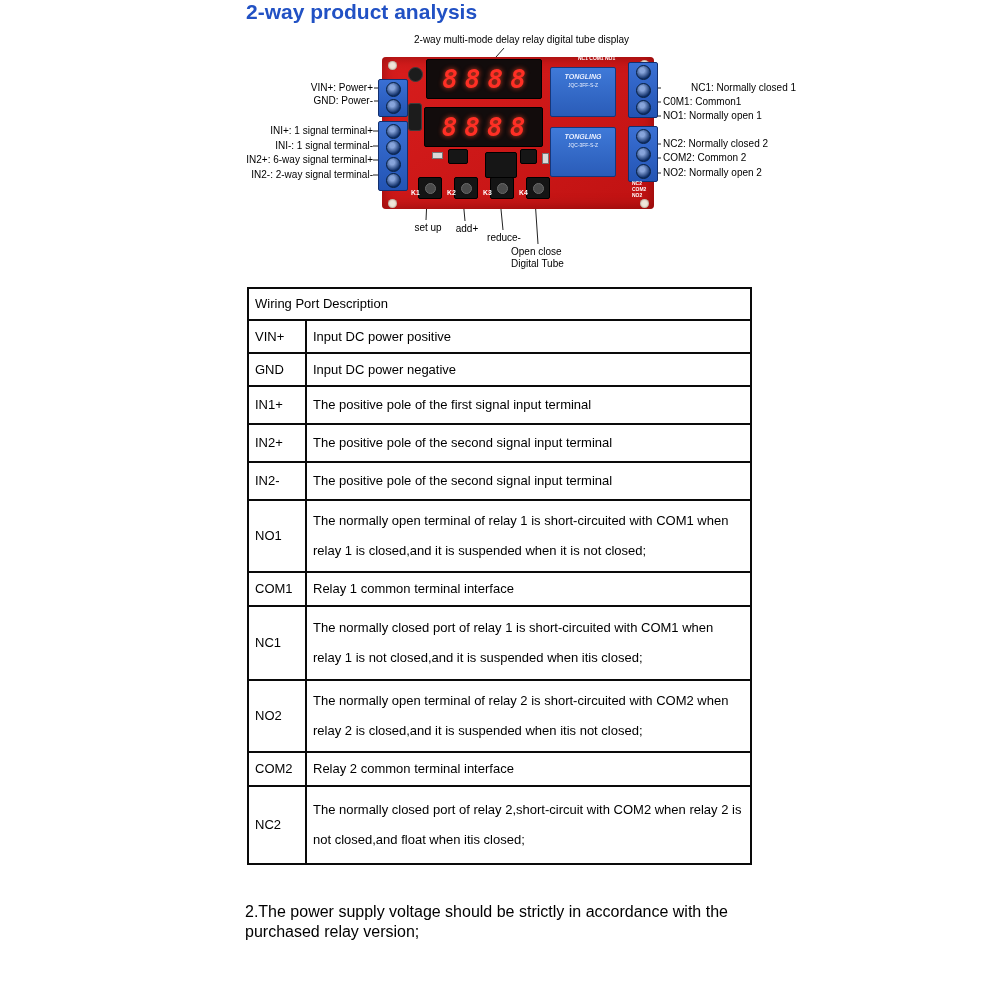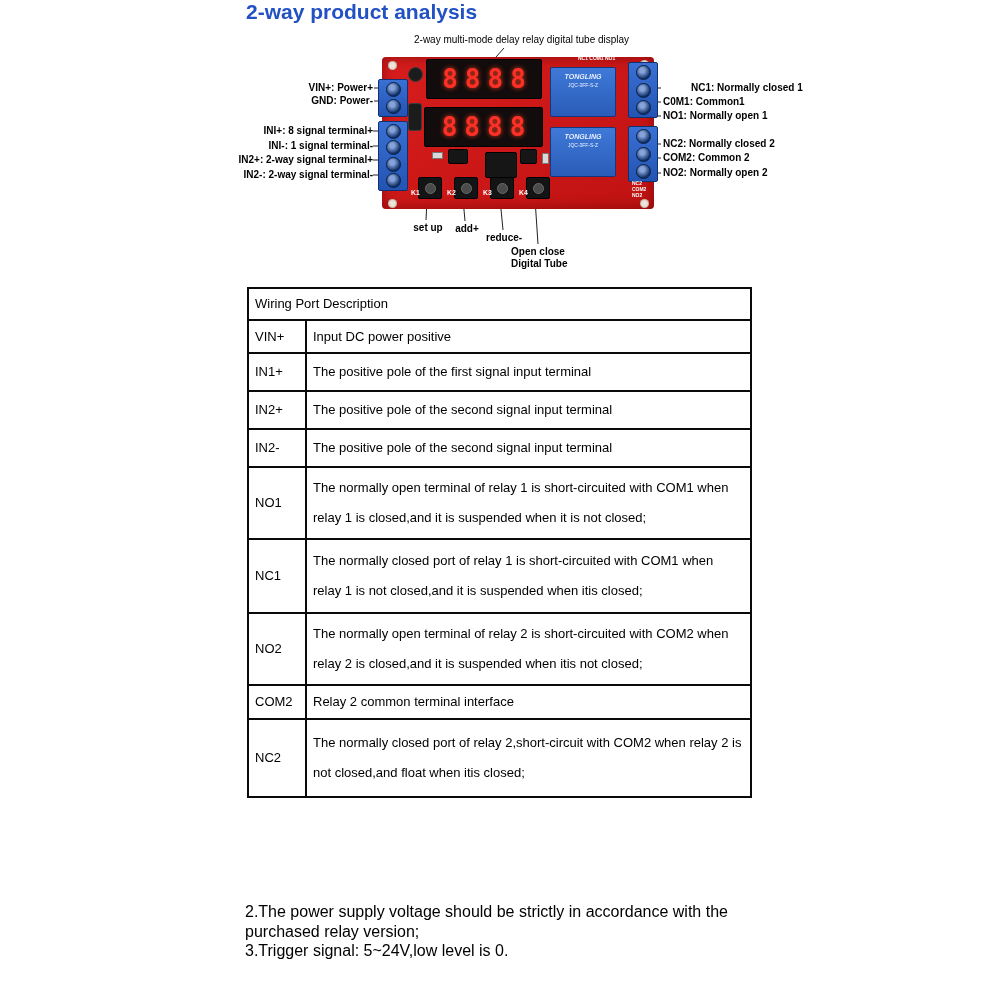--- a/index.html
+++ b/index.html
@@ -7,39 +7,39 @@
        font-family:"Liberation Sans","DejaVu Sans",sans-serif;color:#000;}
   .page{position:relative;width:1000px;height:712px;}
 
   
   .title{position:absolute;left:246px;top:0;font-size:21px;font-weight:bold;color:#2151c4;}
 
   
   .diagram{position:absolute;left:0;top:0;width:1000px;height:285px;}
   .leads{position:absolute;left:0;top:0;pointer-events:none;}
   .anno-top{position:absolute;left:389px;top:34px;font-size:10px;white-space:nowrap;margin-left:25px;}
-  .lbl{position:absolute;font-size:10px;white-space:nowrap;line-height:12px;font-weight:bold;}
+  .lbl{position:absolute;font-size:10px;white-space:nowrap;line-height:12px;}
   .lbl-left{right:627px;text-align:right;}
   .lbl-right{left:663px;}
   .lbl-bottom{text-align:center;white-space:pre-line;}
 
   
   .board{position:absolute;left:382px;top:57px;width:272px;height:152px;
          background:linear-gradient(145deg,#d81d1d,#c01212);border-radius:4px;
          box-shadow:inset 0 0 14px rgba(90,0,0,.55);}
   .hole{position:absolute;width:9px;height:9px;border-radius:50%;background:#efe6da;
         box-shadow:inset 0 0 2px #7a5a4a;}
   .tblock{position:absolute;background:linear-gradient(#3a70d4,#2354b4);
           border:1px solid #122f6e;border-radius:2px;display:flex;flex-direction:column;
           align-items:center;justify-content:space-evenly;}
   .screw{width:13px;height:13px;border-radius:50%;
          background:radial-gradient(circle at 40% 35%,#87a4da 20%,#10306a 70%);
          border:1px solid #09203f;}
   .display{position:absolute;background:#120c0c;border:1px solid #000;border-radius:2px;
-           display:flex;align-items:center;justify-content:center;}
+           display:flex;align-items:center;justify-content:center;font-style:italic;}
   .digits{font-family:"DejaVu Sans Mono",monospace;font-weight:bold;font-size:26px;
           color:#ff2f25;letter-spacing:7px;text-shadow:0 0 5px rgba(255,70,40,.85);
           padding-left:7px;}
   .relay{position:absolute;background:linear-gradient(#3f79d8,#2a5cb8);
          border:1px solid #16377c;border-radius:2px;color:#eaf0ff;text-align:center;
          padding-top:5px;box-sizing:border-box;}
   .rb1{display:block;font-size:9px;font-weight:bold;font-style:italic;
        transform:scale(.78);transform-origin:50% 0;line-height:10px;}
   .rb2{display:block;font-size:8px;transform:scale(.62);transform-origin:50% 0;line-height:9px;}
   .chip{position:absolute;background:#161616;border:1px solid #000;border-radius:2px;}
@@ -164,23 +164,23 @@
       <div class="btncap" style="left:108px;top:120px;"></div>
       <div class="btncap" style="left:144px;top:120px;"></div>
       <div class="klabel" style="left:29px;top:132px;">K1</div>
       <div class="klabel" style="left:65px;top:132px;">K2</div>
       <div class="klabel" style="left:101px;top:132px;">K3</div>
       <div class="klabel" style="left:137px;top:132px;">K4</div>
     </div>
 
     <div class="lbl lbl-left" style="top:82px;">VIN+: Power+</div>
     <div class="lbl lbl-left" style="top:95px;">GND: Power-</div>
-    <div class="lbl lbl-left" style="top:125px;">INI+: 8 signal terminal+</div>
+    <div class="lbl lbl-left" style="top:125px;">INI+: 1 signal terminal+</div>
     <div class="lbl lbl-left" style="top:140px;">INI-: 1 signal terminal-</div>
-    <div class="lbl lbl-left" style="top:154px;">IN2+: 2-way signal terminal+</div>
+    <div class="lbl lbl-left" style="top:154px;">IN2+: 6-way signal terminal+</div>
     <div class="lbl lbl-left" style="top:169px;">IN2-: 2-way signal terminal-</div>
 
     <div class="lbl lbl-right" style="top:82px;padding-left:28px;">NC1: Normally closed 1</div>
     <div class="lbl lbl-right" style="top:96px;">C0M1: Common1</div>
     <div class="lbl lbl-right" style="top:110px;">NO1: Normally open 1</div>
     <div class="lbl lbl-right" style="top:138px;">NC2: Normally closed 2</div>
     <div class="lbl lbl-right" style="top:152px;">COM2: Common 2</div>
     <div class="lbl lbl-right" style="top:167px;">NO2: Normally open 2</div>
 
     <div class="lbl lbl-bottom" style="left:410px;top:222px;width:36px;">set up</div>
@@ -196,36 +196,44 @@
         <col>
       </colgroup>
     <tbody>
         <tr class="h29">
       <td class="hdr" colspan="2">Wiring Port Description</td>
     </tr>
     <tr class="h33">
           <td class="port">VIN+</td>
           <td class="desc">Input DC power positive</td>
         </tr>
+    <tr class="h33">
+          <td class="port">GND</td>
+          <td class="desc">Input DC power negative</td>
+        </tr>
     <tr class="h38">
           <td class="port">IN1+</td>
           <td class="desc">The positive pole of the first signal input terminal</td>
         </tr>
     <tr class="h38">
           <td class="port">IN2+</td>
           <td class="desc">The positive pole of the second signal input terminal</td>
         </tr>
     <tr class="h38">
           <td class="port">IN2-</td>
           <td class="desc">The positive pole of the second signal input terminal</td>
         </tr>
     <tr class="h72">
           <td class="port">NO1</td>
           <td class="desc">The normally open terminal of relay 1 is short-circuited with COM1 when relay 1 is closed,and it is suspended when it is not closed;</td>
         </tr>
+    <tr class="h34">
+          <td class="port">COM1</td>
+          <td class="desc">Relay 1 common terminal interface</td>
+        </tr>
     <tr class="h74">
           <td class="port">NC1</td>
           <td class="desc">The normally closed port of relay 1 is short-circuited with COM1 when relay 1 is not closed,and it is suspended when itis closed;</td>
         </tr>
     <tr class="h72">
           <td class="port">NO2</td>
           <td class="desc">The normally open terminal of relay 2 is short-circuited with COM2 when relay 2 is closed,and it is suspended when itis not closed;</td>
         </tr>
     <tr class="h34">
           <td class="port">COM2</td>
@@ -234,16 +242,15 @@
     <tr class="h78">
           <td class="port">NC2</td>
           <td class="desc">The normally closed port of relay 2,short-circuit with COM2 when relay 2 is not closed,and float when itis closed;</td>
         </tr>
   </tbody>
     </table>
 
   <div class="notes">
     <div class="note">2.The power supply voltage should be strictly in accordance with the
 purchased relay version;</div>
-    <div class="note">3.Trigger signal: 5~24V,low level is 0.</div>
   </div>
 
 </div>
 
 </body></html>

